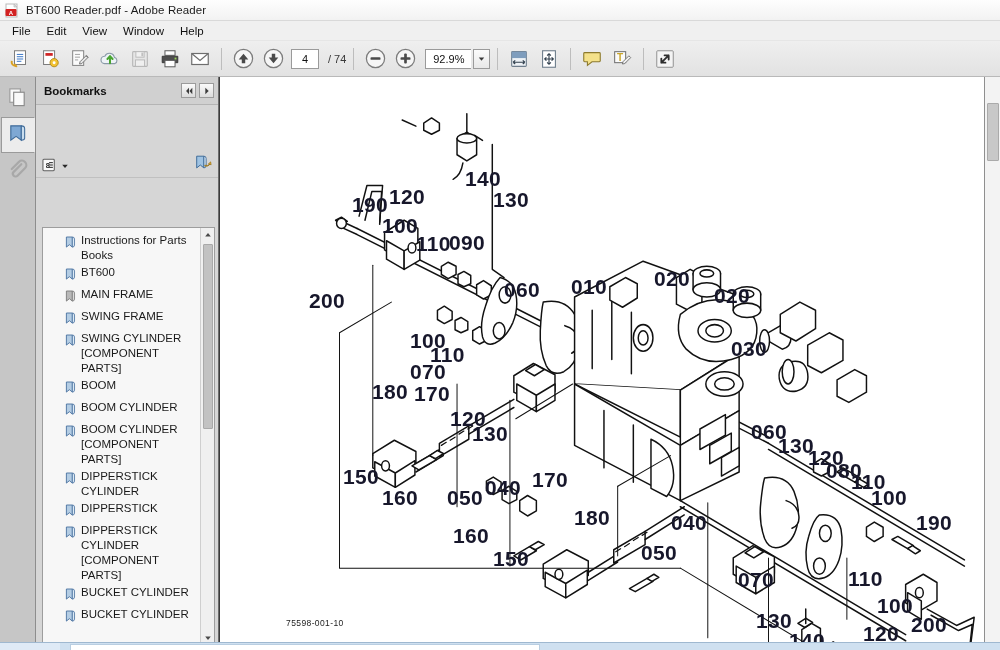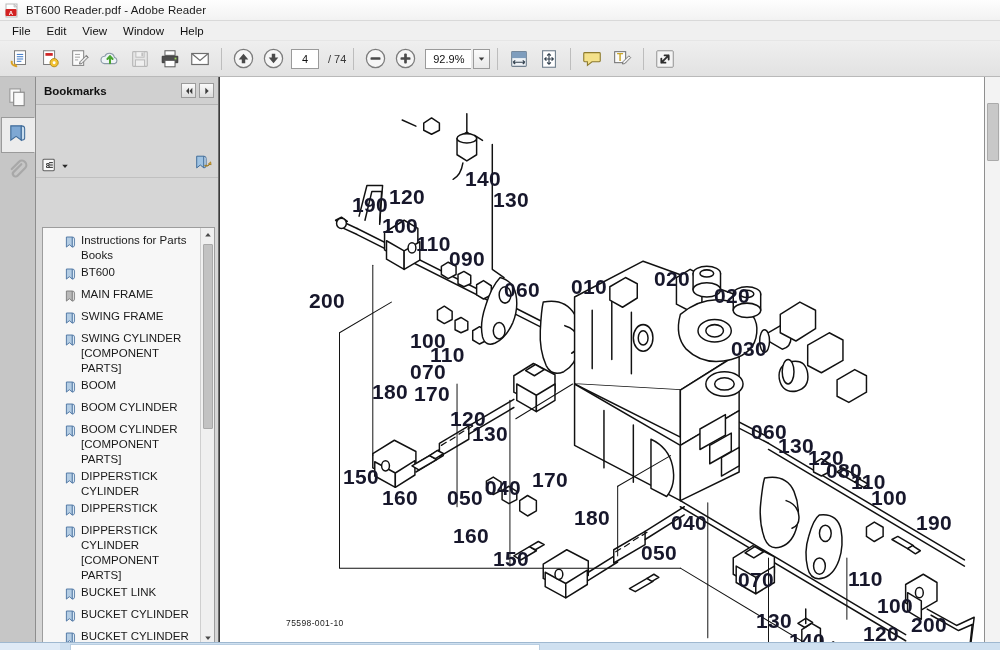--- a/index.html
+++ b/index.html
@@ -558,27 +558,20 @@
                   <path d="M1.5 1 h6.5 v11 l-3.2 -2.6 l-3.3 2.6 z" fill="#b4cde4" stroke="#4a72a0" stroke-width="1"></path>
                   <path d="M8 1 q2.4 0 2.4 2.2 v6.6 q0 2.2 -2.4 2.2 z" fill="#dceaf6" stroke="#4a72a0" stroke-width=".9"></path>
                 </svg></span>
               <span class="bmlabel">DIPPERSTICK CYLINDER [COMPONENT PARTS]</span>
             </div>
             <div class="bmrow">
               <span class="bmicon"><svg viewBox="0 0 12 14" width="11" height="13">
                   <path d="M1.5 1 h6.5 v11 l-3.2 -2.6 l-3.3 2.6 z" fill="#b4cde4" stroke="#4a72a0" stroke-width="1"></path>
                   <path d="M8 1 q2.4 0 2.4 2.2 v6.6 q0 2.2 -2.4 2.2 z" fill="#dceaf6" stroke="#4a72a0" stroke-width=".9"></path>
                 </svg></span>
-              <span class="bmlabel">BUCKET LINK</span>
-            </div>
-            <div class="bmrow">
-              <span class="bmicon"><svg viewBox="0 0 12 14" width="11" height="13">
-                  <path d="M1.5 1 h6.5 v11 l-3.2 -2.6 l-3.3 2.6 z" fill="#b4cde4" stroke="#4a72a0" stroke-width="1"></path>
-                  <path d="M8 1 q2.4 0 2.4 2.2 v6.6 q0 2.2 -2.4 2.2 z" fill="#dceaf6" stroke="#4a72a0" stroke-width=".9"></path>
-                </svg></span>
               <span class="bmlabel">BUCKET CYLINDER</span>
             </div>
             <div class="bmrow">
               <span class="bmicon"><svg viewBox="0 0 12 14" width="11" height="13">
                   <path d="M1.5 1 h6.5 v11 l-3.2 -2.6 l-3.3 2.6 z" fill="#b4cde4" stroke="#4a72a0" stroke-width="1"></path>
                   <path d="M8 1 q2.4 0 2.4 2.2 v6.6 q0 2.2 -2.4 2.2 z" fill="#dceaf6" stroke="#4a72a0" stroke-width=".9"></path>
                 </svg></span>
               <span class="bmlabel">BUCKET CYLINDER</span>
             </div>
           </div>
@@ -783,21 +776,21 @@
           </svg>
         </div>
 
         <div id="callout-layer">
             <div class="callout" style="left: 245px; top: 90px;">140</div>
             <div class="callout" style="left: 169px; top: 108px;">120</div>
             <div class="callout" style="left: 273px; top: 111px;">130</div>
             <div class="callout" style="left: 132px; top: 116px;">190</div>
             <div class="callout" style="left: 162px; top: 137px;">100</div>
             <div class="callout" style="left: 196px; top: 155px;">110</div>
-            <div class="callout" style="left: 229px; top: 170px;">090</div>
+            <div class="callout" style="left: 229px; top: 154px;">090</div>
             <div class="callout" style="left: 284px; top: 201px;">060</div>
             <div class="callout" style="left: 351px; top: 198px;">010</div>
             <div class="callout" style="left: 434px; top: 190px;">020</div>
             <div class="callout" style="left: 494px; top: 207px;">020</div>
             <div class="callout" style="left: 89px; top: 212px;">200</div>
             <div class="callout" style="left: 511px; top: 260px;">030</div>
             <div class="callout" style="left: 190px; top: 252px;">100</div>
             <div class="callout" style="left: 210px; top: 266px;">110</div>
             <div class="callout" style="left: 190px; top: 283px;">070</div>
             <div class="callout" style="left: 152px; top: 303px;">180</div>

